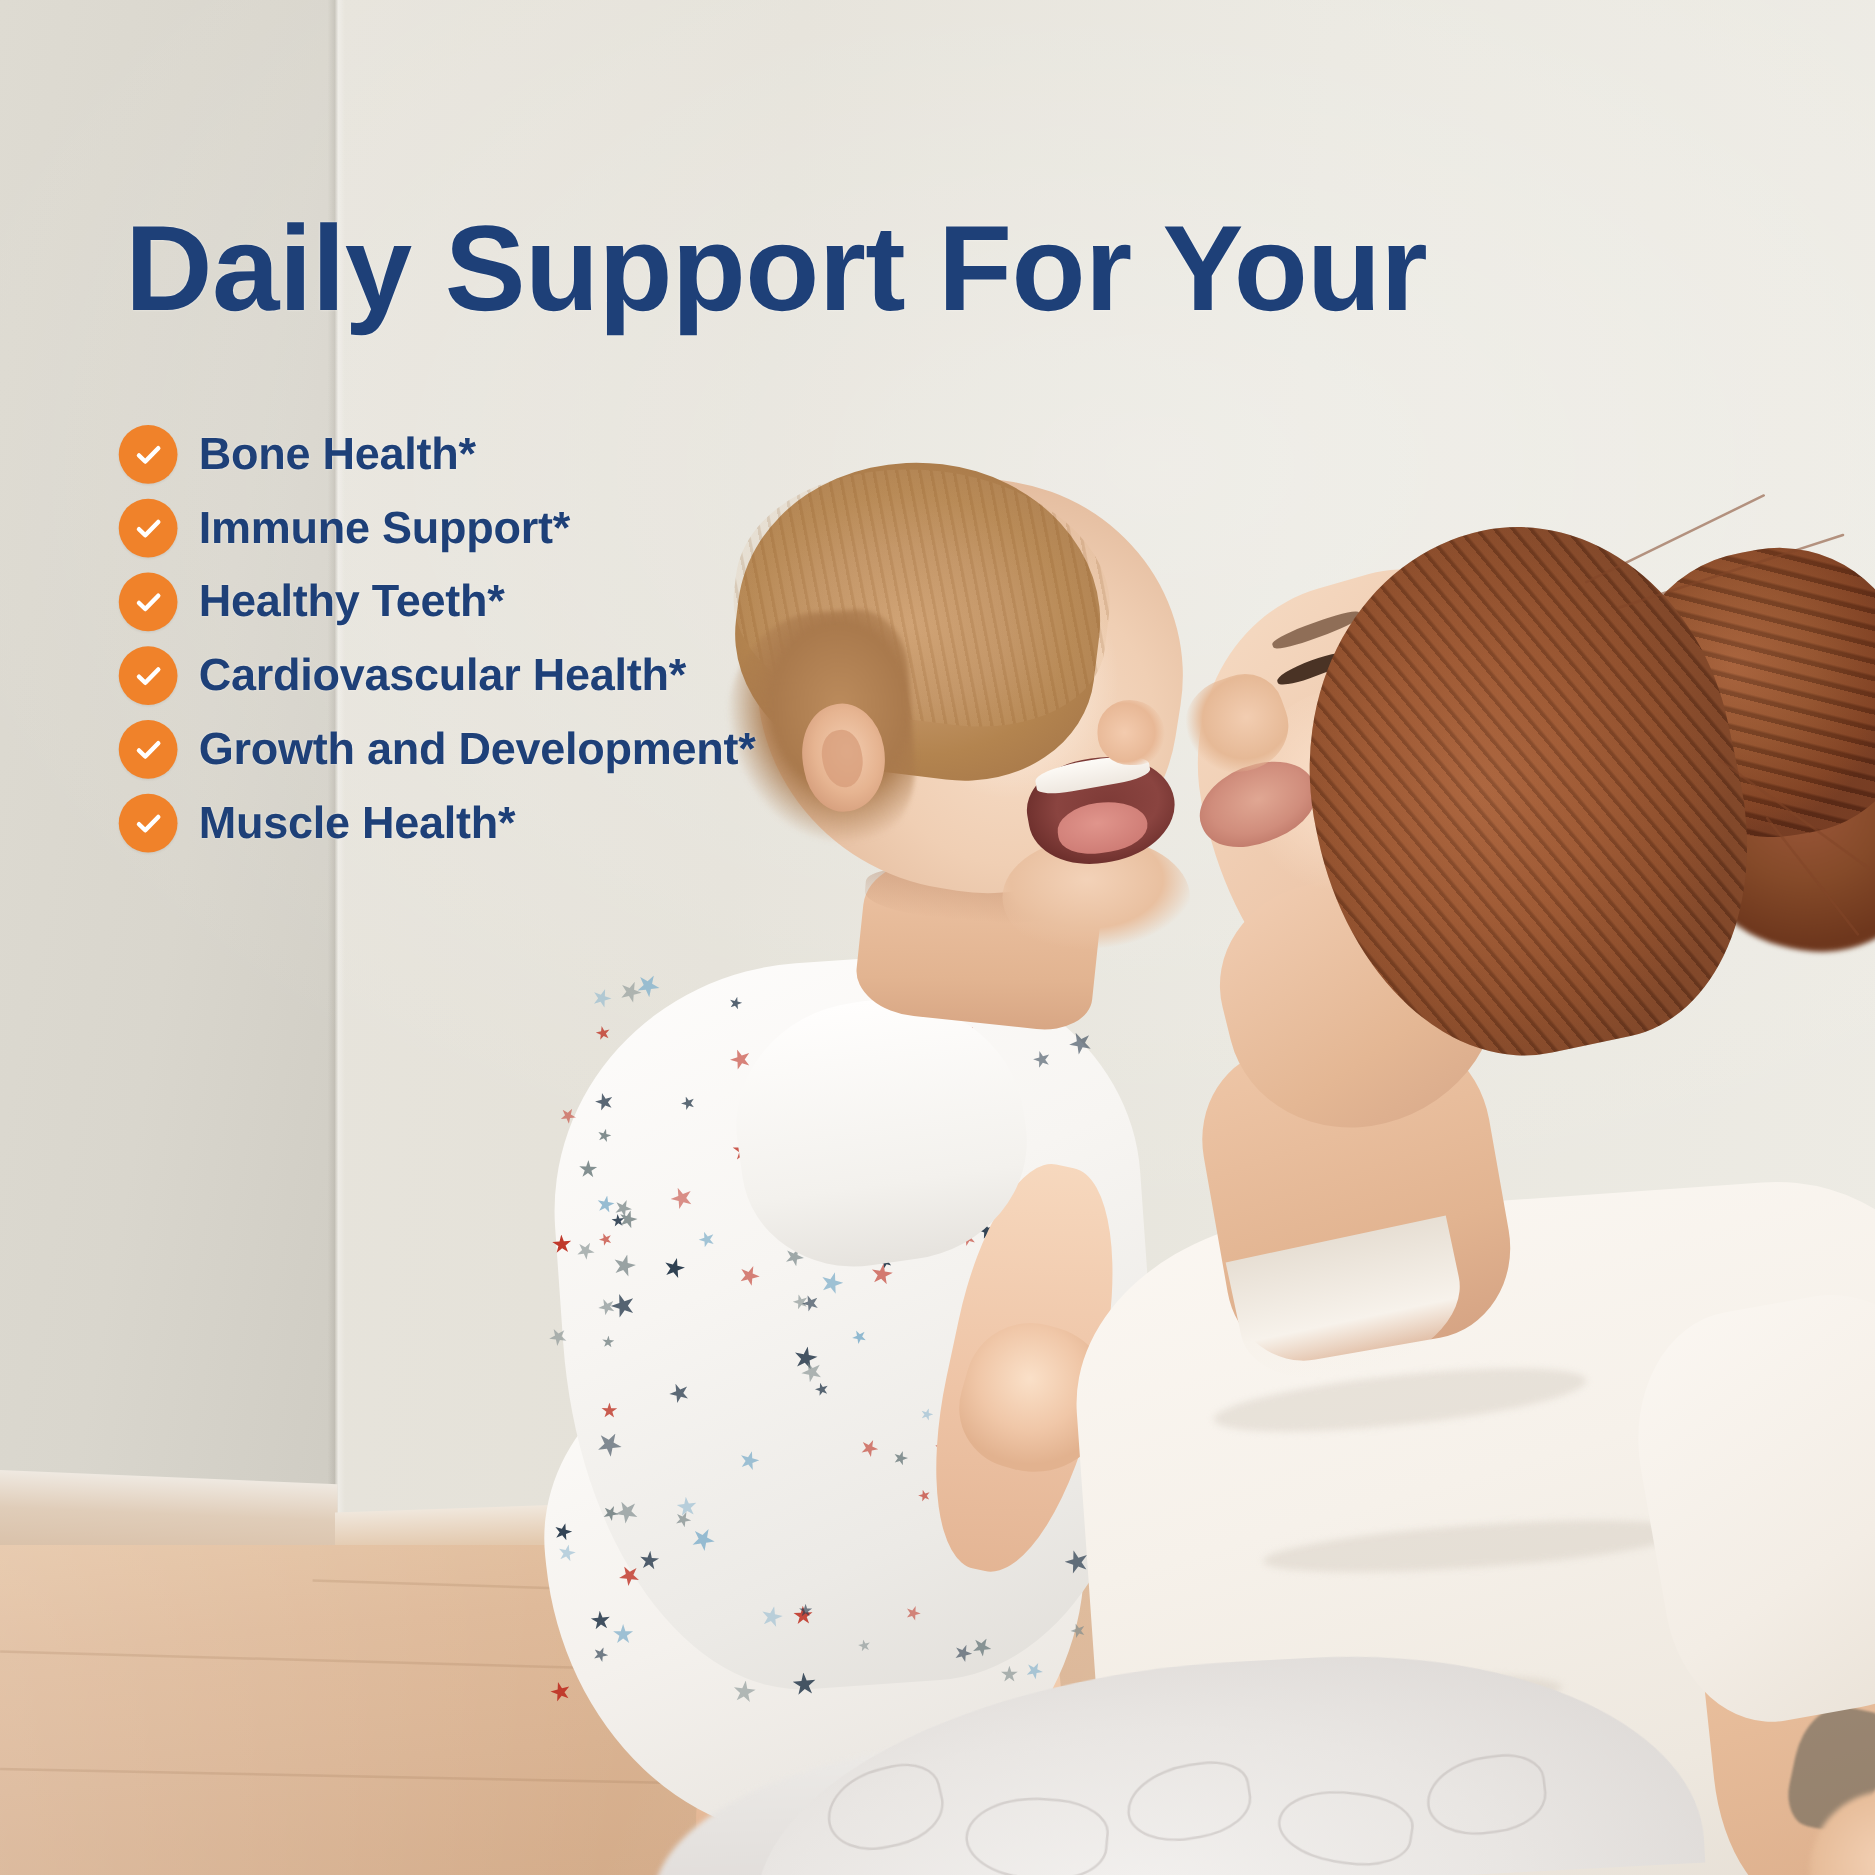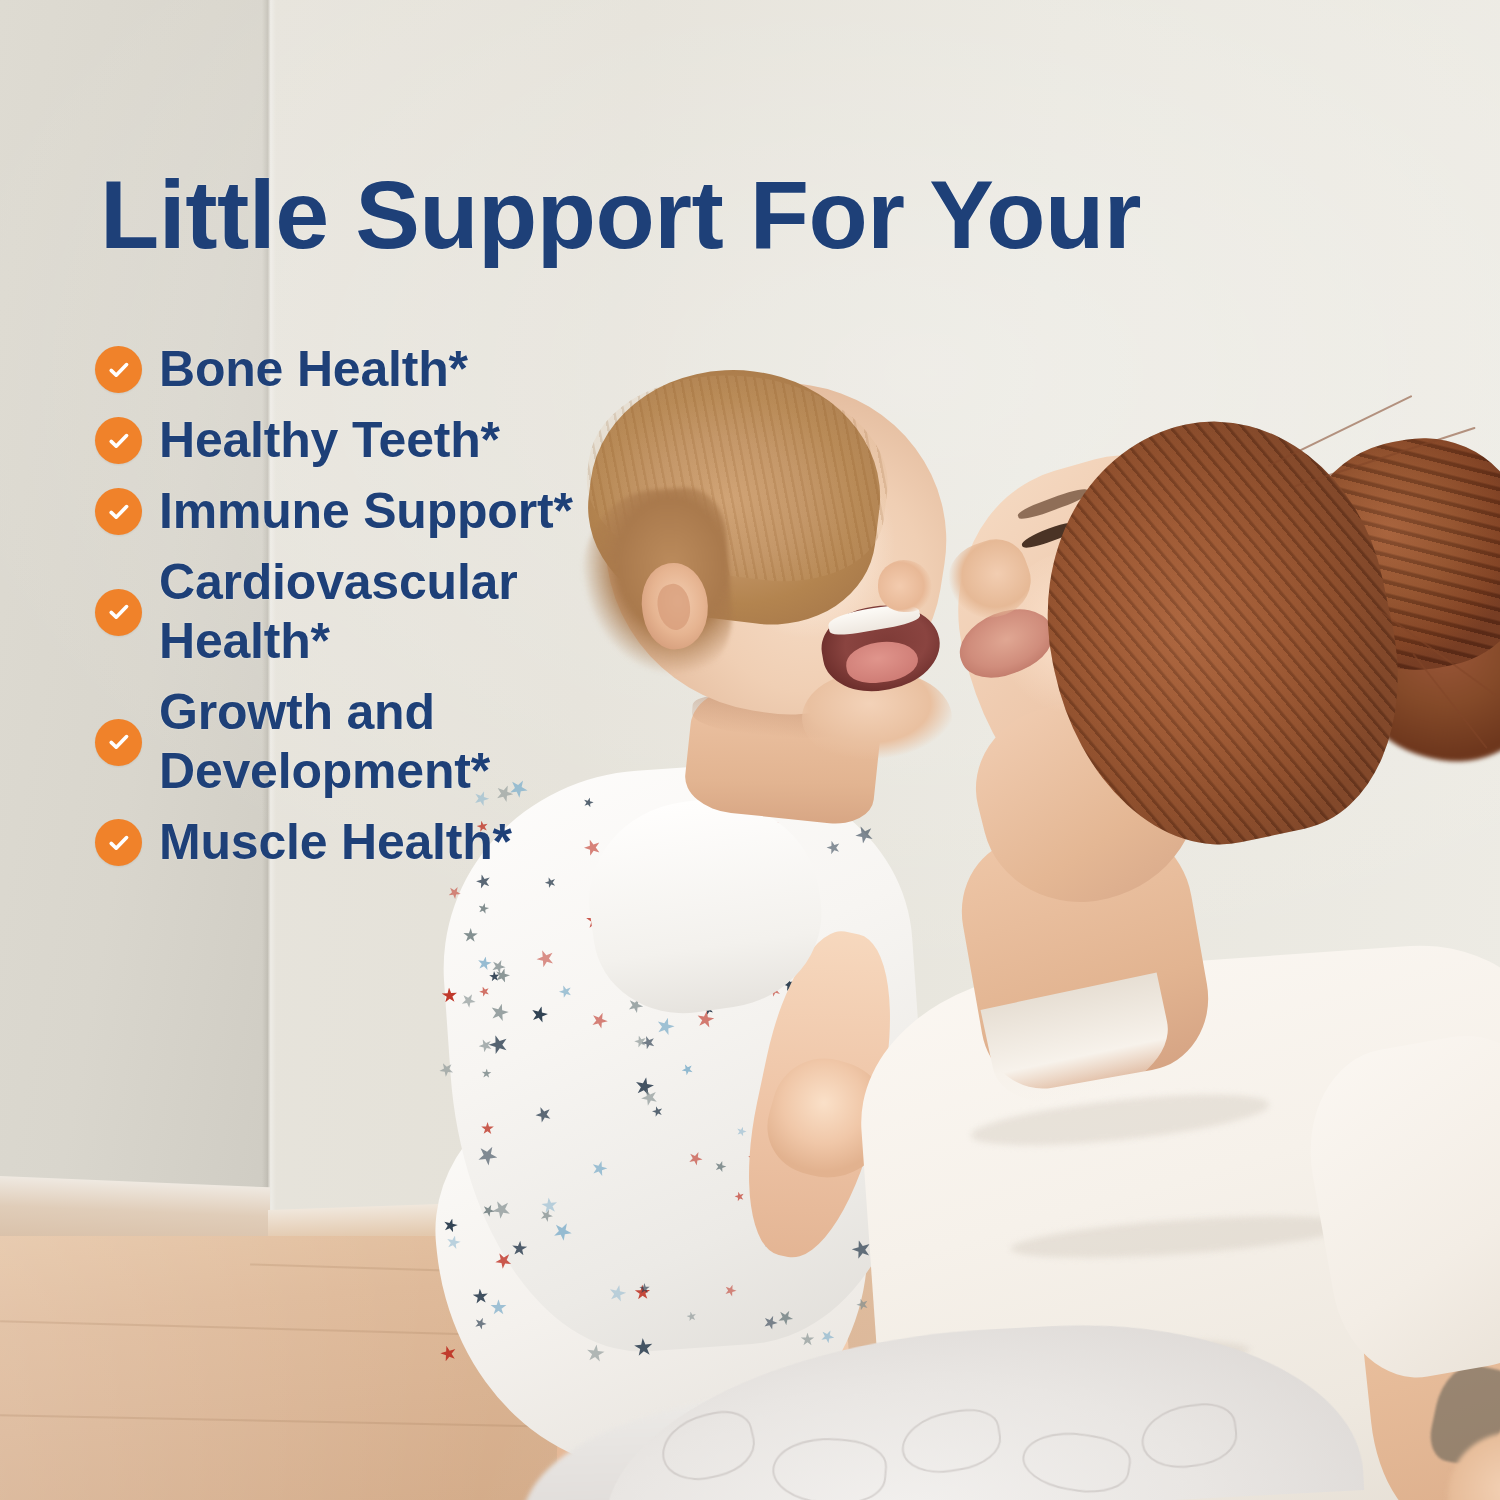--- a/index.html
+++ b/index.html
@@ -392,21 +392,21 @@
     flex:0 0 auto;
     width:47px;height:47px;border-radius:50%;
     background:#f0822a;
     display:flex;align-items:center;justify-content:center;
     margin-right:17px;
     box-shadow:0 1px 2px rgba(0,0,0,.07);
   }
   .bullet-icon svg{display:block;}
   .bullet-label{
     color:#1e4078;
-    font-size:50px;
+    font-size:36px;
     font-weight:bold;
     line-height:1.18;
     letter-spacing:-.2px;
     text-shadow:0 0 2px rgba(255,255,255,.5);
   }
   .bullet.two-line .bullet-label{max-width:520px;}
 
   .disclaimer{
     position:absolute;left:60px;top:1455px;right:40px;
     color:#1c1c1c;
@@ -629,47 +629,47 @@
     <div class="quilt">
       <div class="quilt-swirl" style="left:60px;top:70px;width:90px;height:60px;transform:rotate(-10deg)"></div>
       <div class="quilt-swirl" style="left:170px;top:100px;width:110px;height:62px;transform:rotate(8deg)"></div>
       <div class="quilt-swirl" style="left:300px;top:80px;width:96px;height:56px;transform:rotate(-6deg)"></div>
       <div class="quilt-swirl" style="left:420px;top:108px;width:104px;height:54px;transform:rotate(12deg)"></div>
       <div class="quilt-swirl" style="left:540px;top:86px;width:92px;height:58px;transform:rotate(-4deg)"></div>
     </div>
   </div>
 
   <h1 class="headline">
-    <span class="hl-line">Little Support For Your</span>
+    <span class="hl-line">Daily Support For Your</span>
   </h1>
 
   <div class="bullets" id="bullets">
       <div class="bullet">
         <span class="bullet-icon">
           <svg width="26" height="26" viewBox="0 0 26 26" aria-hidden="true">
             <path d="M5.2 13.4 L10.2 18.2 L20.6 7.6" fill="none" stroke="#ffffff" stroke-width="3.6" stroke-linecap="round" stroke-linejoin="round"></path>
           </svg>
         </span>
         <span class="bullet-label">Bone Health*</span>
       </div>
       <div class="bullet">
         <span class="bullet-icon">
           <svg width="26" height="26" viewBox="0 0 26 26" aria-hidden="true">
             <path d="M5.2 13.4 L10.2 18.2 L20.6 7.6" fill="none" stroke="#ffffff" stroke-width="3.6" stroke-linecap="round" stroke-linejoin="round"></path>
           </svg>
         </span>
-        <span class="bullet-label">Healthy Teeth*</span>
+        <span class="bullet-label">Immune Support*</span>
       </div>
       <div class="bullet">
         <span class="bullet-icon">
           <svg width="26" height="26" viewBox="0 0 26 26" aria-hidden="true">
             <path d="M5.2 13.4 L10.2 18.2 L20.6 7.6" fill="none" stroke="#ffffff" stroke-width="3.6" stroke-linecap="round" stroke-linejoin="round"></path>
           </svg>
         </span>
-        <span class="bullet-label">Immune Support*</span>
+        <span class="bullet-label">Healthy Teeth*</span>
       </div>
       <div class="bullet two-line">
         <span class="bullet-icon">
           <svg width="26" height="26" viewBox="0 0 26 26" aria-hidden="true">
             <path d="M5.2 13.4 L10.2 18.2 L20.6 7.6" fill="none" stroke="#ffffff" stroke-width="3.6" stroke-linecap="round" stroke-linejoin="round"></path>
           </svg>
         </span>
         <span class="bullet-label">Cardiovascular Health*</span>
       </div>
       <div class="bullet two-line">

